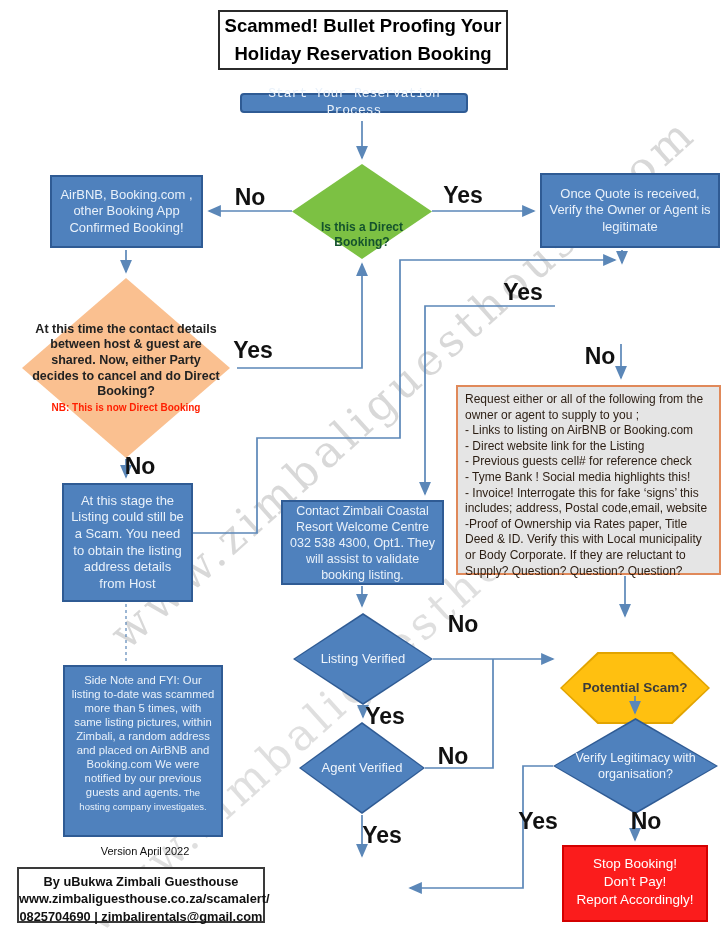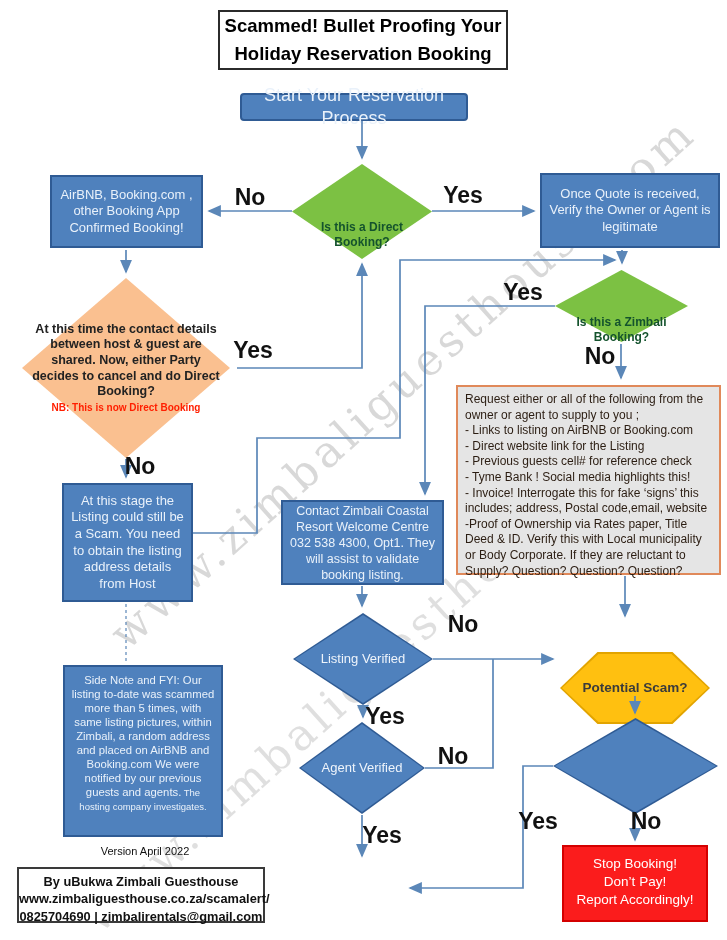--- a/index.html
+++ b/index.html
@@ -21,21 +21,21 @@
   .diamond .txt{position:relative;z-index:2;padding:0 14px;}
   .hex .shape-outer{clip-path:polygon(25% 0,75% 0,100% 50%,75% 100%,25% 100%,0 50%);background:#e2a400;}
   .hex .shape-inner{clip-path:polygon(25% 0,75% 0,100% 50%,75% 100%,25% 100%,0 50%);background:#ffc010;}
   .hex .txt{position:relative;z-index:2;font-size:13.5px;font-weight:600;color:#3b3b3b;line-height:1.3;}
   .edge-label{position:absolute;z-index:4;font-size:23px;font-weight:600;color:#111;
               width:60px;text-align:center;line-height:1;}
   #connectors{position:absolute;left:0;top:0;z-index:3;pointer-events:none;}
   
   #title-box{left:218px;top:10px;width:290px;height:60px;border:2px solid #2b2b2b;background:#fff;
              font-size:18.5px;font-weight:700;color:#000;line-height:1.5;z-index:2;}
-  #start-box{left:240px;top:93px;width:228px;height:28px;font-size:18px;}
+  #start-box{left:240px;top:93px;width:228px;height:20px;font-size:13px;font-family:Liberation Mono, monospace;}
   #d-direct{left:292px;top:164px;width:140px;height:95px;}
   #d-direct .shape-outer{background:#7cc143;}
   #d-direct .txt,#d-zimbali .txt{font-size:12px;font-weight:600;color:#14532d;line-height:1.25;margin-top:47px;}
   #b-airbnb{left:50px;top:175px;width:153px;height:73px;}
   #b-quote{left:540px;top:173px;width:180px;height:75px;}
   #d-shared{left:22px;top:278px;width:208px;height:180px;}
   #d-shared .shape-outer{background:#fac090;}
   #d-shared .txt{font-size:12.5px;font-weight:600;color:#222;line-height:1.25;padding:0 10px;}
   #d-shared .note{font-size:10px;font-weight:700;color:#ff1f00;line-height:1.25;margin-top:2px;}
   #d-zimbali{left:555px;top:270px;width:133px;height:72px;}
@@ -125,24 +125,20 @@
   </div>
 
   <div class="node diamond" id="d-shared">
     <div class="shape-outer"></div>
     <div class="txt">
       <div>At this time the contact details between host &amp; guest are shared. Now, either Party decides to cancel and do Direct Booking?</div>
       <div class="note">NB: This is now Direct Booking</div>
     </div>
   </div>
 
-  <div class="node diamond" id="d-zimbali">
-    <div class="shape-outer"></div>
-    <div class="txt">Is this a Zimbali Booking?</div>
-  </div>
 
   <div class="node" id="b-request">
       <div>Request either or all of the following from the owner or agent to supply to you ;</div>
       <div>- Links to listing on AirBNB or Booking.com</div>
       <div>- Direct website  link for the Listing</div>
       <div>- Previous guests cell# for reference check</div>
       <div>- Tyme Bank ! Social media  highlights this!</div>
       <div>- Invoice! Interrogate this  for fake ‘signs’ this includes; address, Postal code,email, website</div>
       <div>-Proof of Ownership via Rates paper, Title Deed &amp; ID. Verify this with Local municipality or Body Corporate. If they are reluctant to Supply? Question? Question? Question?</div>
     </div>
@@ -169,20 +165,21 @@
 
   <div class="node diamond blue-d" id="d-agent">
     <div class="shape-outer"></div>
     <div class="shape-inner"></div>
     <div class="txt">Agent Verified</div>
   </div>
 
   <div class="node diamond blue-d" id="d-verify">
     <div class="shape-outer"></div>
     <div class="shape-inner"></div>
+    <div class="txt">Verify Legitimacy with organisation?</div>
   </div>
 
   <div class="node box-blue" id="b-sidenote">
     <span>Side Note and FYI: Our listing to-date was scammed more than 5 times, with same listing pictures, within Zimbali, a random address and placed on AirBNB and Booking.com We were notified by our previous guests and agents.</span><span class="small"> The hosting company investigates.</span>
   </div>
 
   <div id="version-text">Version April 2022</div>
 
 
   <div class="node" id="b-stop" style="text-align:center;">

